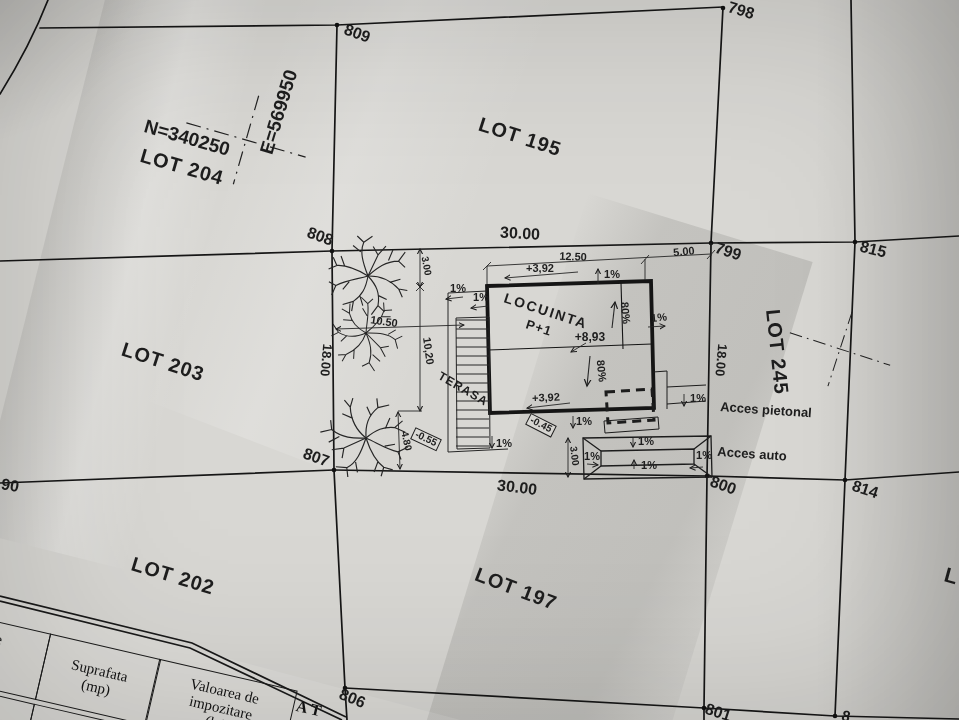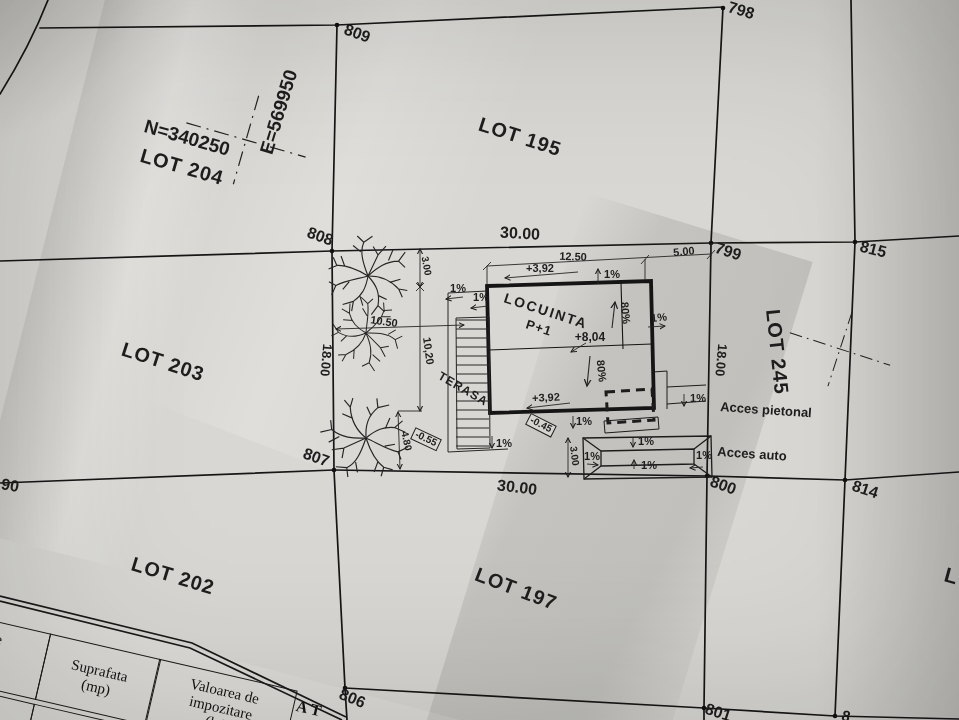--- a/index.html
+++ b/index.html
@@ -210,21 +210,21 @@
       <div class="lbl" style="left: 326px; top: 360px; font-size: 13px; transform: translate(-50%, -50%) rotate(95deg);">18.00</div>
       <div class="lbl" style="left: 721px; top: 360px; font-size: 13px; transform: translate(-50%, -50%) rotate(95deg);">18.00</div>
       <div class="lbl" style="left: 573px; top: 257px; font-size: 11px; transform: translate(-50%, -50%) rotate(2deg);">12.50</div>
       <div class="lbl" style="left: 684px; top: 252px; font-size: 11px; transform: translate(-50%, -50%) rotate(-5deg);">5.00</div>
       <div class="lbl" style="left: 540px; top: 269px; font-size: 11px; transform: translate(-50%, -50%) rotate(0deg);">+3,92</div>
       <div class="lbl" style="left: 612px; top: 275px; font-size: 11px; transform: translate(-50%, -50%) rotate(0deg);">1%</div>
       <div class="lbl" style="left: 458px; top: 289px; font-size: 11px; transform: translate(-50%, -50%) rotate(0deg);">1%</div>
       <div class="lbl" style="left: 481px; top: 298px; font-size: 11px; transform: translate(-50%, -50%) rotate(0deg);">1%</div>
       <div class="lbl" style="left: 546px; top: 311px; font-size: 14px; letter-spacing: 2px; transform: translate(-50%, -50%) rotate(18deg);">LOCUINTA</div>
       <div class="lbl" style="left: 539px; top: 328px; font-size: 13px; letter-spacing: 1px; transform: translate(-50%, -50%) rotate(18deg);">P+1</div>
-      <div class="lbl" style="left: 590px; top: 337px; font-size: 12px; transform: translate(-50%, -50%) rotate(0deg);">+8,04</div>
+      <div class="lbl" style="left: 590px; top: 337px; font-size: 12px; transform: translate(-50%, -50%) rotate(0deg);">+8,93</div>
       <div class="lbl" style="left: 625px; top: 313px; font-size: 11px; transform: translate(-50%, -50%) rotate(85deg);">80%</div>
       <div class="lbl" style="left: 601px; top: 371px; font-size: 11px; transform: translate(-50%, -50%) rotate(85deg);">80%</div>
       <div class="lbl" style="left: 659px; top: 318px; font-size: 11px; transform: translate(-50%, -50%) rotate(-5deg);">1%</div>
       <div class="lbl" style="left: 463px; top: 389px; font-size: 12px; letter-spacing: 1px; transform: translate(-50%, -50%) rotate(30deg);">TERASA</div>
       <div class="lbl" style="left: 546px; top: 398px; font-size: 11px; transform: translate(-50%, -50%) rotate(-3deg);">+3,92</div>
       <div class="lbl boxed" style="left: 541px; top: 425px; font-size: 10px; transform: translate(-50%, -50%) rotate(27deg);">-0.45</div>
       <div class="lbl boxed" style="left: 426px; top: 439px; font-size: 10px; transform: translate(-50%, -50%) rotate(25deg);">-0.55</div>
       <div class="lbl" style="left: 584px; top: 422px; font-size: 11px; transform: translate(-50%, -50%) rotate(0deg);">1%</div>
       <div class="lbl" style="left: 504px; top: 444px; font-size: 11px; transform: translate(-50%, -50%) rotate(0deg);">1%</div>
       <div class="lbl" style="left: 698px; top: 399px; font-size: 11px; transform: translate(-50%, -50%) rotate(0deg);">1%</div>

